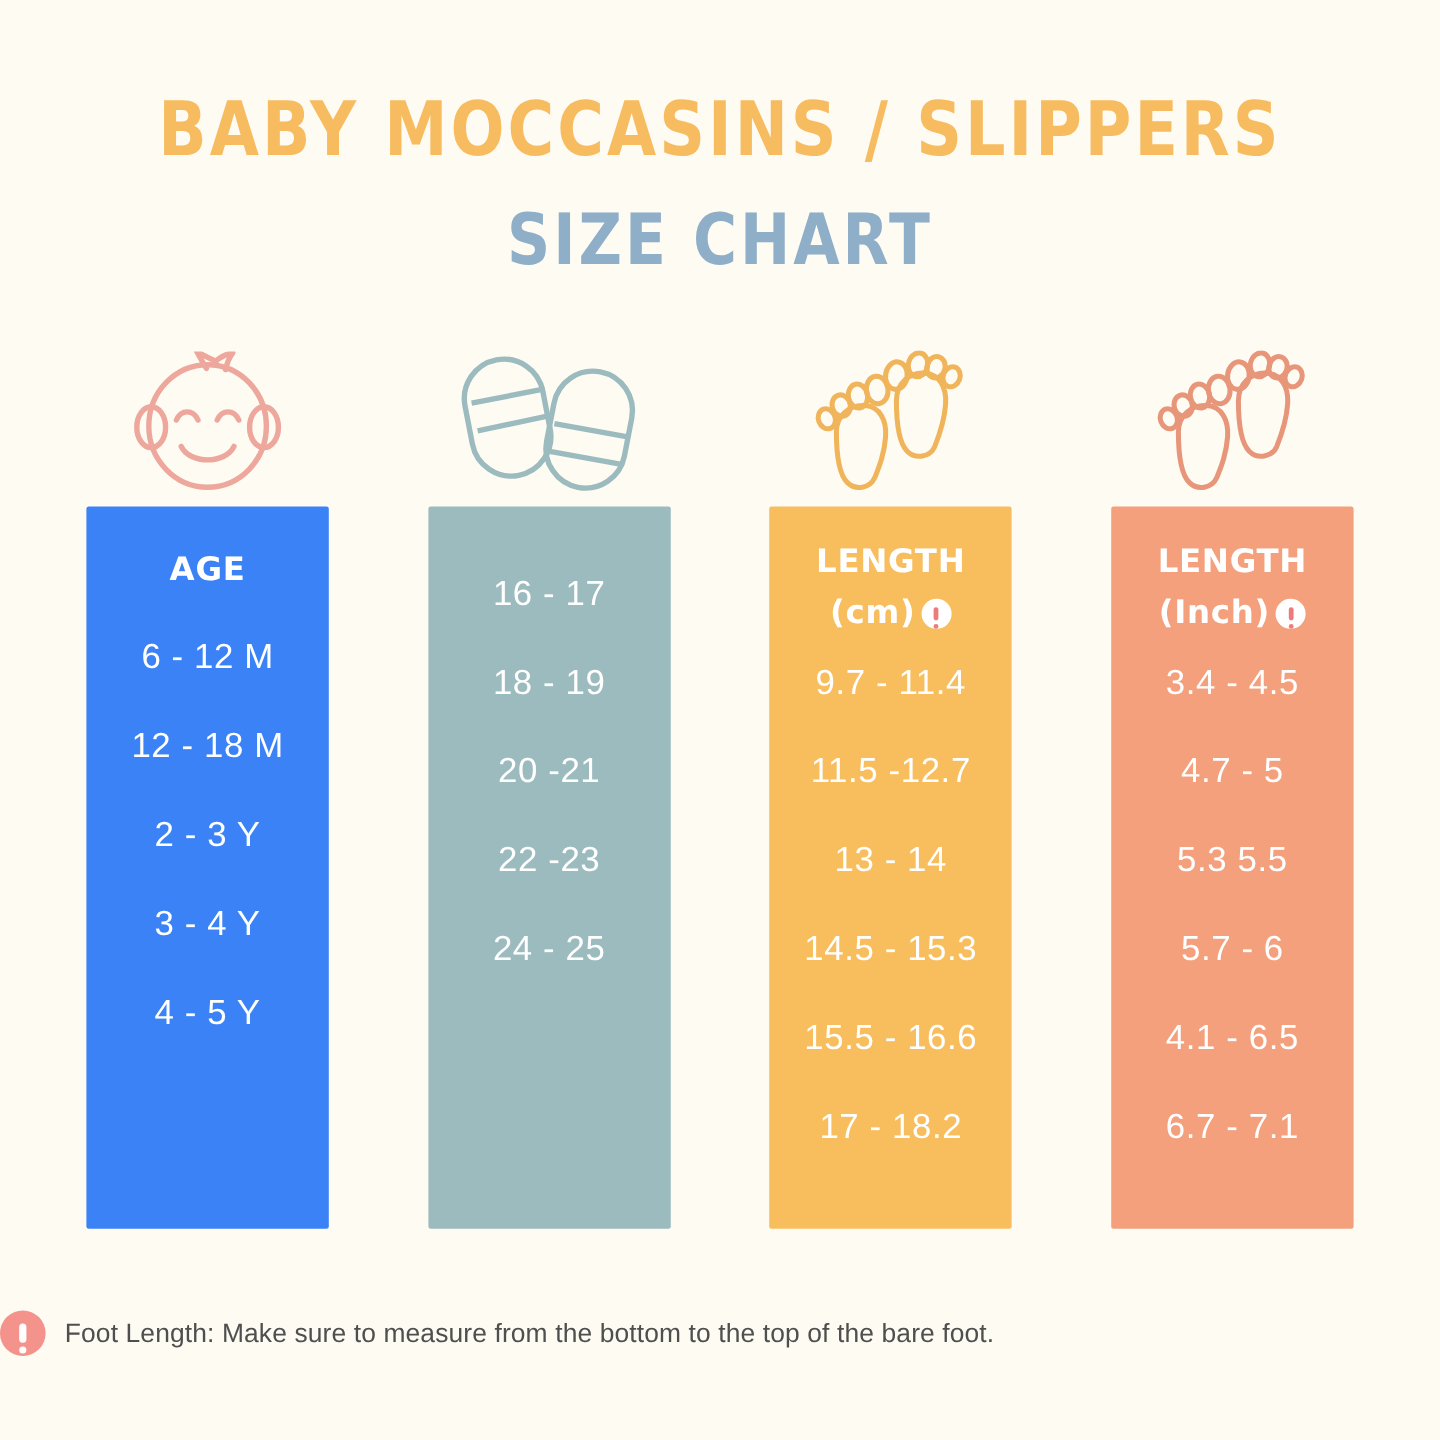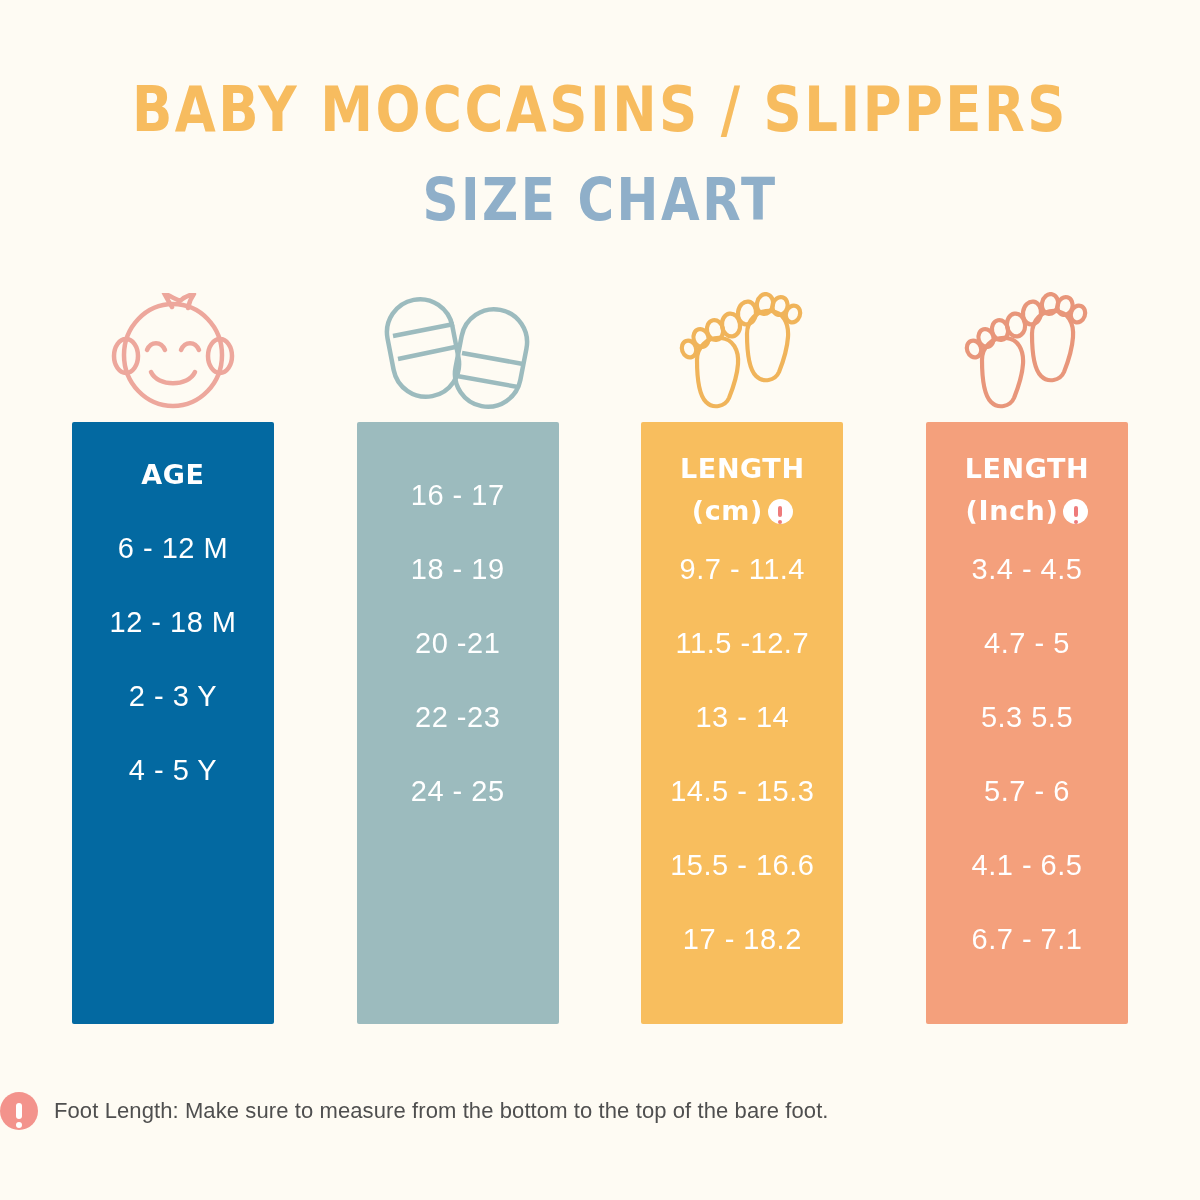--- a/index.html
+++ b/index.html
@@ -225,28 +225,29 @@
       <svg width="134" height="118" viewBox="0 0 134 118" fill="none">
         <path d="M66 14 C63 9 60 4 58 0 C64 3 69 6 74 8 C78 4 83 2 88 1 C85 5 83 10 82 15" stroke="#EDA79C" stroke-width="4.5" stroke-linejoin="round" stroke-linecap="round" fill="none"></path>
         <ellipse cx="20" cy="63" rx="12" ry="17" stroke="#EDA79C" stroke-width="4.5" fill="none"></ellipse>
         <ellipse cx="114" cy="63" rx="12" ry="17" stroke="#EDA79C" stroke-width="4.5" fill="none"></ellipse>
         <ellipse cx="67" cy="62" rx="49" ry="51" stroke="#EDA79C" stroke-width="4.5" fill="none"></ellipse>
         <path d="M41 57 C45 48 55 48 59 57" stroke="#EDA79C" stroke-width="4.5" stroke-linecap="round" fill="none"></path>
         <path d="M75 57 C79 48 89 48 93 57" stroke="#EDA79C" stroke-width="4.5" stroke-linecap="round" fill="none"></path>
         <path d="M45 79 C52 94 82 94 89 79" stroke="#EDA79C" stroke-width="4.5" stroke-linecap="round" fill="none"></path>
       </svg>
     </div>
-    <div class="col-body" style="background:#0369a1">
+    <div class="col-body" style="background:#3b82f6">
       <div class="col-header">
         <span>AGE</span>
       </div>
       <div class="rows">
         <div class="cell">6 - 12 M</div>
         <div class="cell">12 - 18 M</div>
         <div class="cell">2 - 3 Y</div>
+        <div class="cell">3 - 4 Y</div>
         <div class="cell">4 - 5 Y</div>
       </div>
     </div>
   </div>
 
   <div class="col col-eu">
     <div class="col-icon">
       <svg width="148" height="122" viewBox="0 0 148 122" fill="none">
         <g stroke="#9CBBBE" stroke-width="4.5" fill="none">
           <rect x="6" y="8" width="66" height="98" rx="33" transform="rotate(-11 39 57)"></rect>

